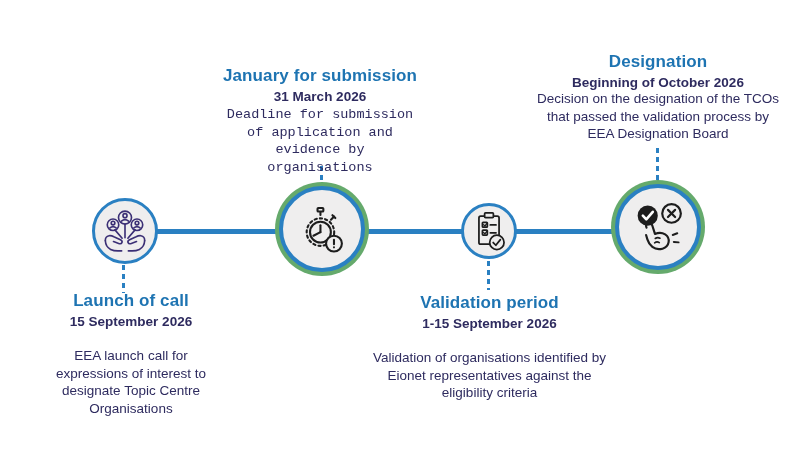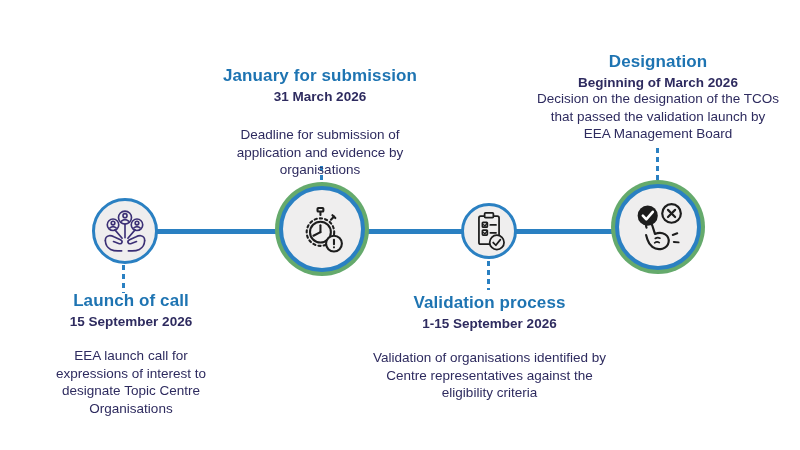--- a/index.html
+++ b/index.html
@@ -21,21 +21,21 @@
   }
   .small{border:3px solid #2a80c2;}
   .big{border:4px solid #2a80c2;box-shadow:0 0 0 4px #65aa6c;}
   .block{position:absolute;text-align:center;z-index:1;}
   .title{
     font-size:17px;font-weight:700;color:#1e74b2;white-space:nowrap;
     margin:0 -45px;letter-spacing:.1px;
   }
   .date{font-size:13.5px;font-weight:700;color:#2e2b5f;margin-top:3px;}
   .desc{font-size:13.5px;color:#2e2b5f;line-height:1.3;margin-top:18px;}
-  .desc.gap{margin-top:22px;}
+  .desc.gap{margin-top:2px;font-family:Liberation Mono, monospace;}
   svg{display:block;}
 </style>
 </head>
 <body>
 
 <div class="canvas">
 
   <div class="hline"></div>
 
   <div class="dash" style="left:122px;top:265px;height:28px"></div>
@@ -118,24 +118,24 @@
     <div class="desc" style="padding:0 8px">EEA launch call for expressions of interest to designate Topic Centre Organisations</div>
   </div>
 
   <div class="block" style="left:205px;top:66px;width:230px">
     <div class="title">January for submission</div>
     <div class="date">31 March 2026</div>
     <div class="desc gap" style="padding:0 18px">Deadline for submission of application and evidence by organisations</div>
   </div>
 
   <div class="block" style="left:367px;top:293px;width:245px">
-    <div class="title">Validation process</div>
+    <div class="title">Validation period</div>
     <div class="date">1-15 September 2026</div>
-    <div class="desc">Validation of organisations identified by Centre representatives against the eligibility criteria</div>
+    <div class="desc">Validation of organisations identified by Eionet representatives against the eligibility criteria</div>
   </div>
 
   <div class="block" style="left:536px;top:52px;width:244px">
     <div class="title">Designation</div>
-    <div class="date">Beginning of March 2026</div>
-    <div class="desc" style="margin-top:0">Decision on the designation of the TCOs that passed the validation launch by EEA Management Board</div>
+    <div class="date">Beginning of October 2026</div>
+    <div class="desc" style="margin-top:0">Decision on the designation of the TCOs that passed the validation process by EEA Designation Board</div>
   </div>
 
 </div>
 
 </body></html>

